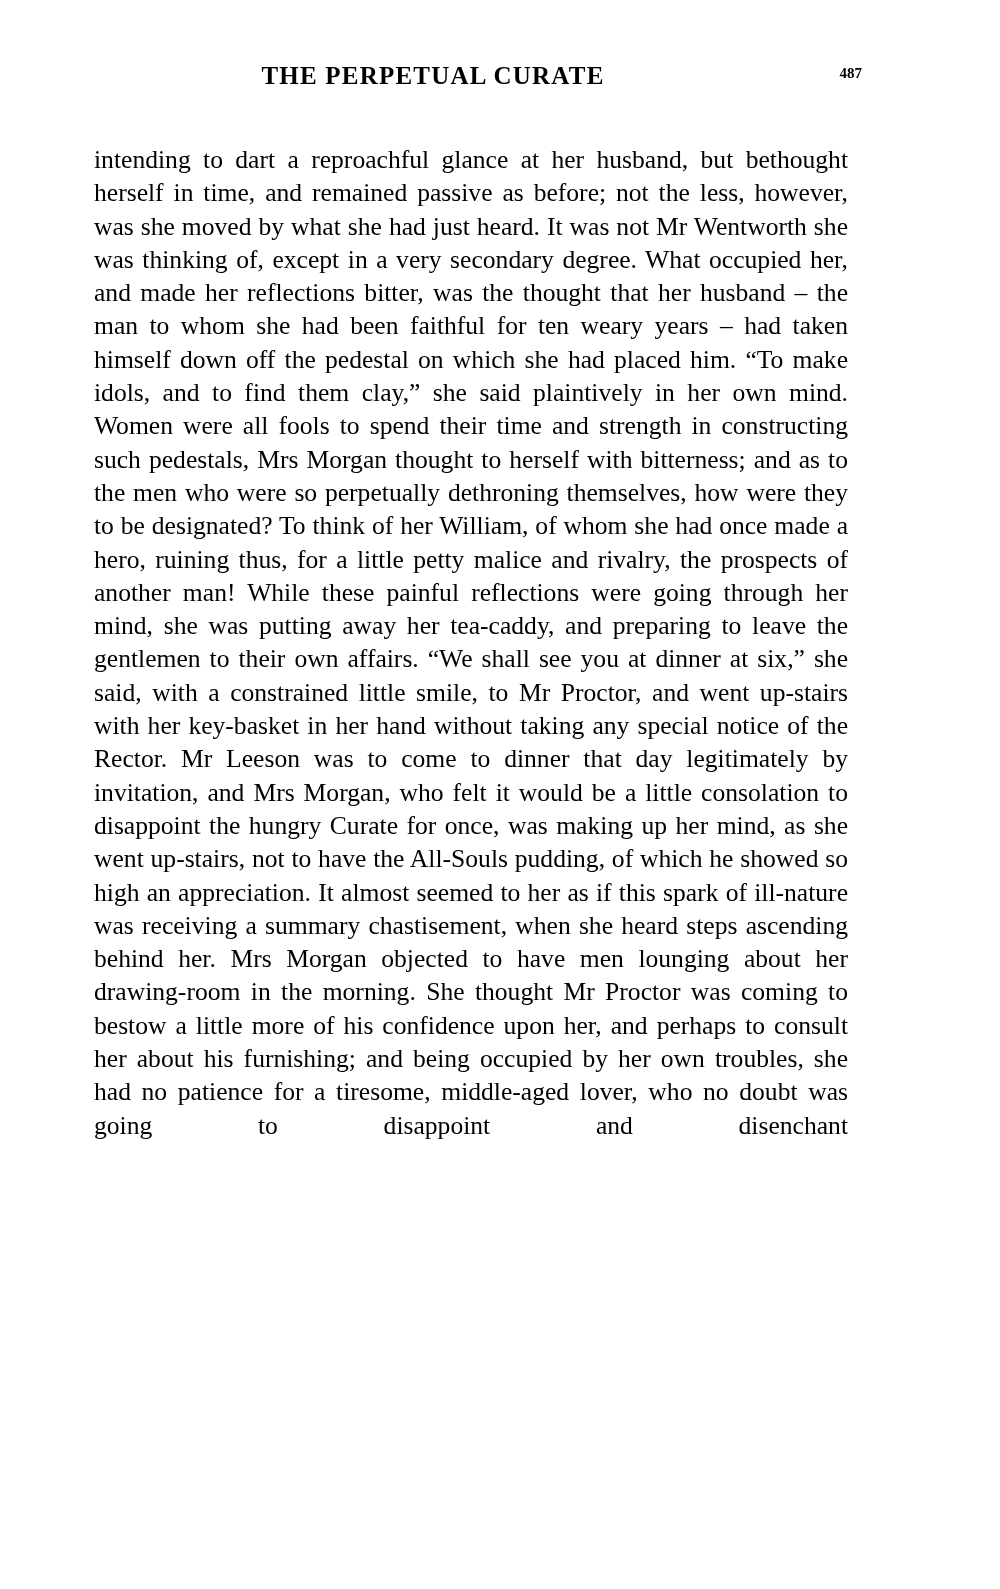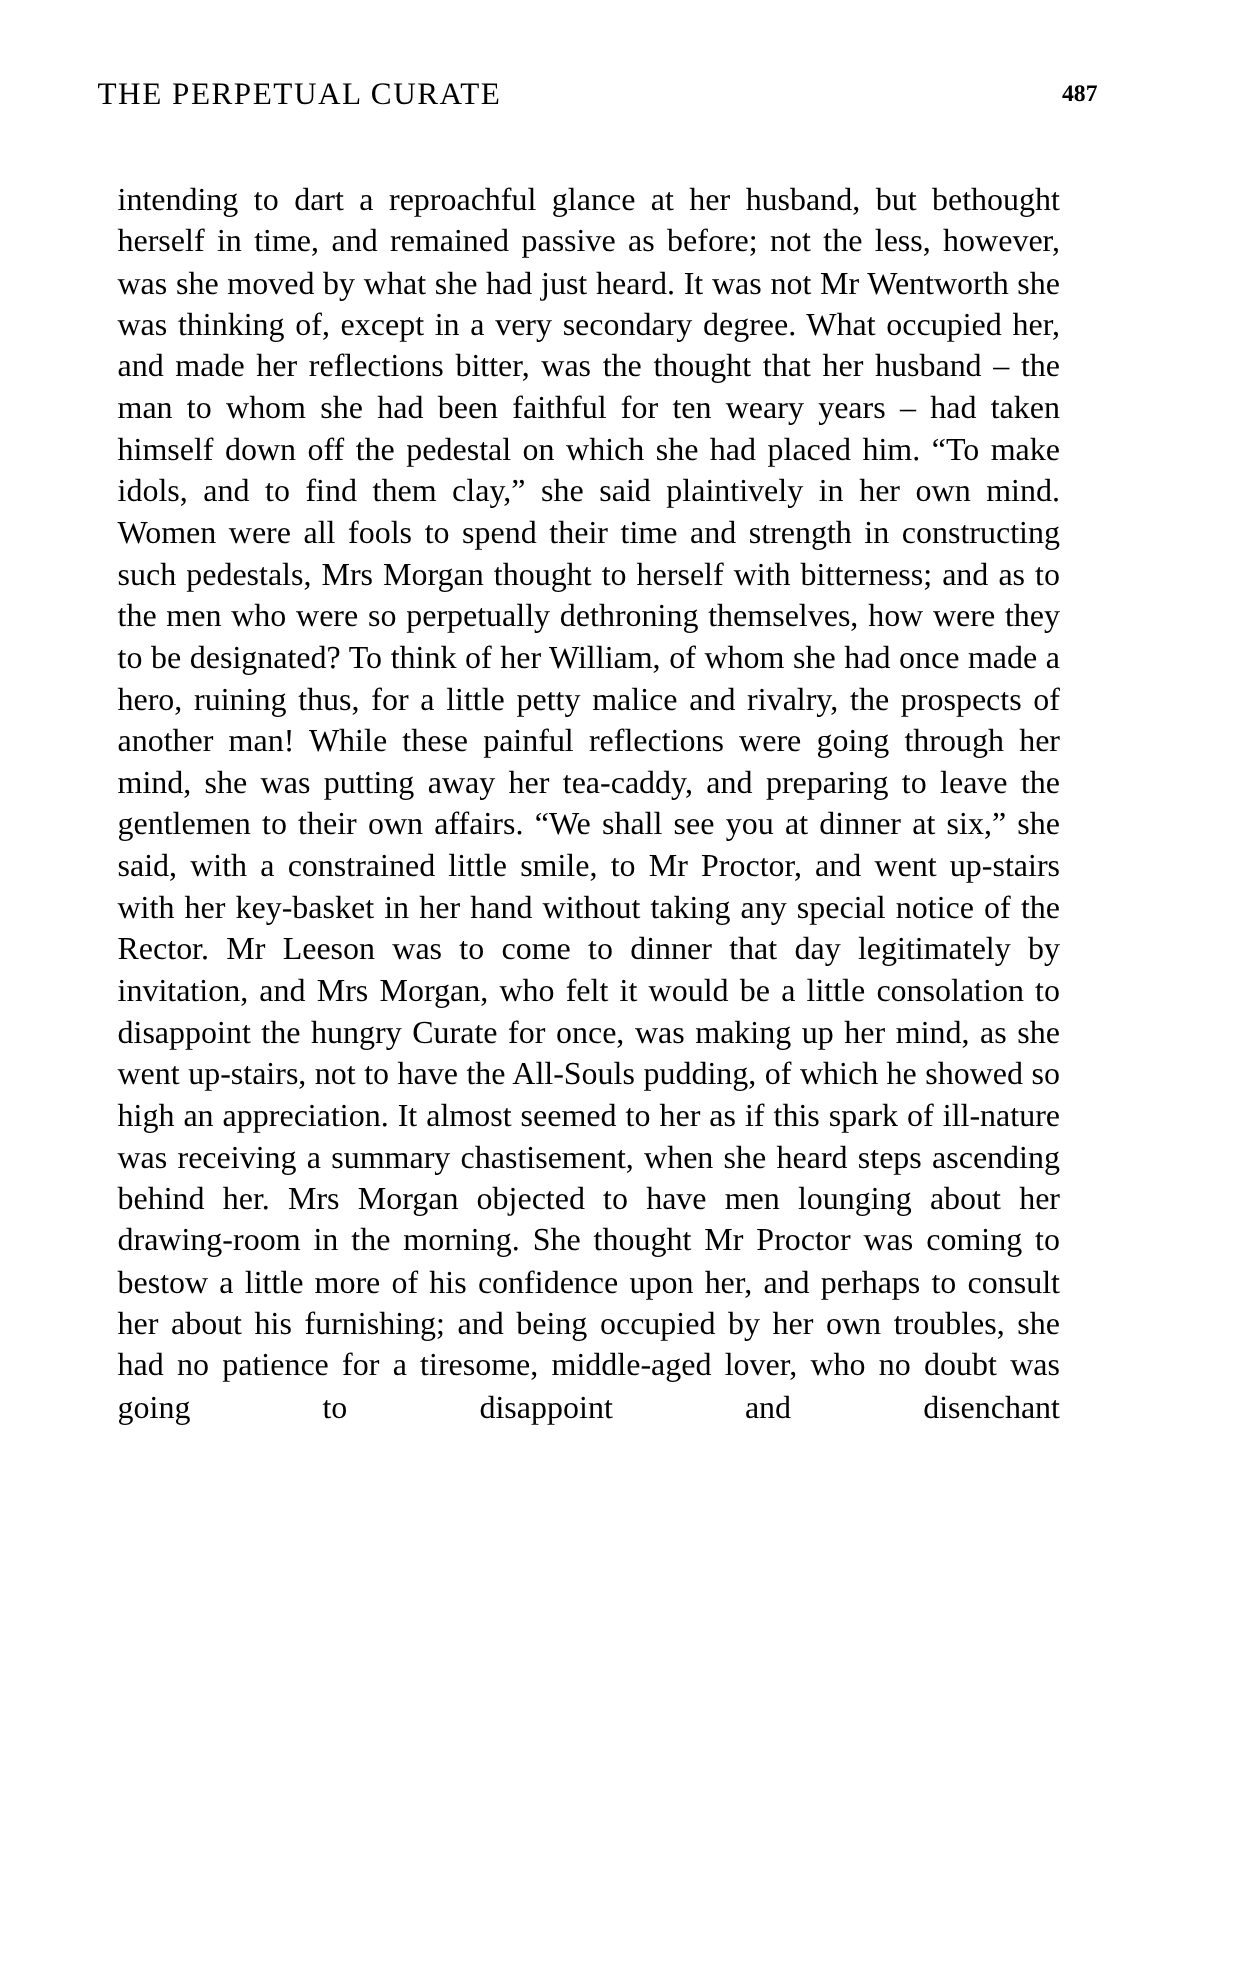--- a/index.html
+++ b/index.html
@@ -28,31 +28,32 @@
     left: 78px;
     top: 62px;
     width: 800px;
     height: 34px;
   }
   .header-title {
     position: absolute;
     left: 0;
     top: 0;
     width: 710px;
+    text-align: center;
     font-size: 25px;
-    font-weight: normal;
+    font-weight: bold;
     letter-spacing: 1.2px;
     font-family: "Liberation Serif", serif;
     white-space: nowrap;
   }
   .header-page-number {
     position: absolute;
-    right: 0;
+    right: 16px;
     top: 3px;
-    font-size: 19px;
+    font-size: 15px;
     font-weight: bold;
     font-family: "Liberation Serif", serif;
   }
   .body-text {
     position: absolute;
     left: 78px;
     top: 127px;
     width: 786px;
     font-size: 25.6px;
     line-height: 33.3px;

